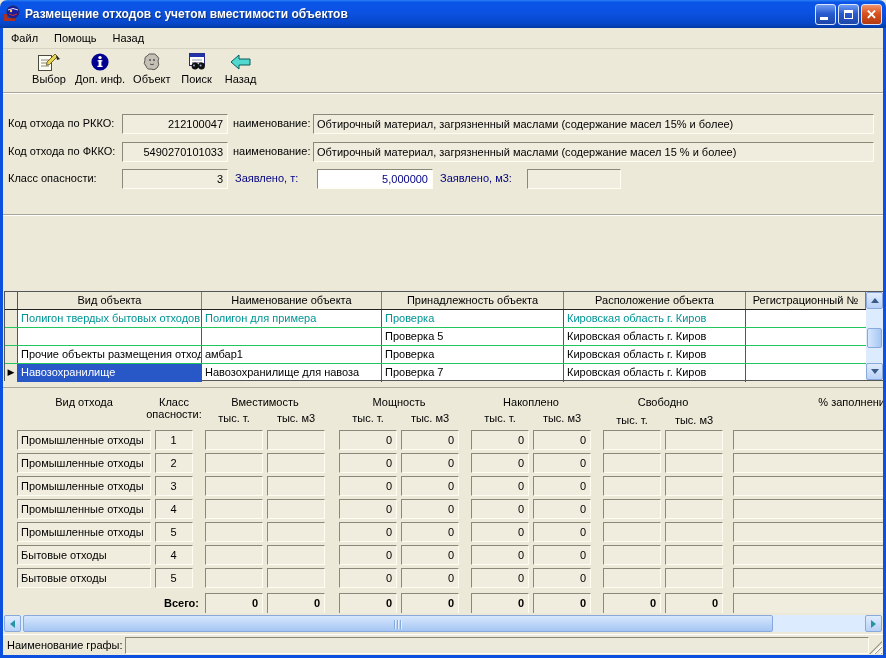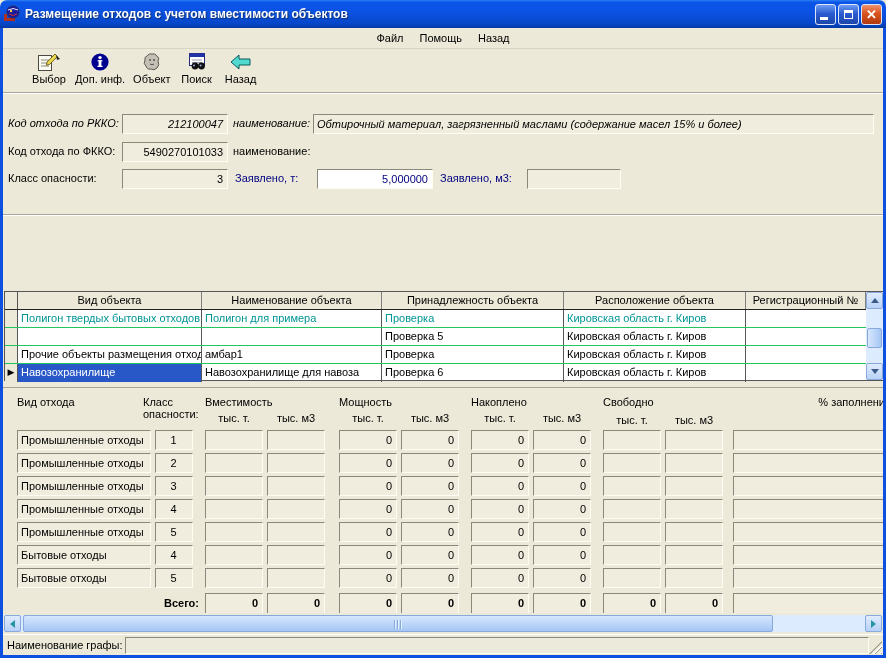--- a/index.html
+++ b/index.html
@@ -19,21 +19,21 @@
   #title-text { color:#fff; font-weight:bold; font-size:12px; margin-left:5px;
     text-shadow:1px 1px 1px #10306e; flex:1; white-space:nowrap; overflow:hidden; }
   .tbtn { width:21px; height:21px; border-radius:3px; border:1px solid #dce6f8; margin-left:2px;
     display:flex; align-items:center; justify-content:center; color:#fff; font-weight:bold;
     background:linear-gradient(180deg,#6f9cf3,#2a5bd0 45%,#1c46a8); position:relative; }
   .tbtn.close { background:linear-gradient(180deg,#f0926f,#d9531e 45%,#b23a10); font-size:13px; }
   .glyph-min { position:absolute; left:4px; bottom:4px; width:8px; height:3px; background:#fff; }
   .glyph-max { width:9px; height:9px; border:1px solid #fff; border-top:3px solid #fff; }
 
   #menubar { position:absolute; left:3px; top:28px; width:880px; height:21px; background:#ece9d8;
-    display:flex; align-items:center; border-bottom:1px solid #d8d4c4;justify-content:center; }
+    display:flex; align-items:center; border-bottom:1px solid #d8d4c4; }
   .menu-item { padding:3px 8px; }
 
   #toolbar { position:absolute; left:3px; top:49px; width:880px; height:43px; display:flex; align-items:flex-start; padding-left:4px;margin-left:20px; }
   .tool-btn { display:flex; flex-direction:column; align-items:center; justify-content:flex-start;
     min-width:44px; padding:2px 4px 0 4px; }
   .tool-btn .ticon { height:21px; display:flex; align-items:center; }
   .tool-btn .tlabel { margin-top:1px; }
   .groove { position:absolute; left:3px; width:880px; height:2px; border-top:1px solid #a9a697; border-bottom:1px solid #fff; }
 
   
@@ -81,21 +81,21 @@
   #vthumb { position:absolute; right:1px; top:36px; width:15px; height:20px;
     background:linear-gradient(90deg,#d7e7fd,#a5c6f3); border:1px solid #89a8dc; border-radius:2px; }
   #hscroll { position:absolute; left:4px; top:615px; width:878px; height:17px; background:#dcebfd; }
   #hthumb { position:absolute; left:19px; top:0; width:750px; height:17px;
     background:linear-gradient(180deg,#d7e7fd,#a5c6f3); border:1px solid #89a8dc; border-radius:2px; }
   .grip { position:absolute; left:50%; top:4px; width:8px; height:9px; margin-left:-4px;
     background:repeating-linear-gradient(90deg,#86a9dc 0 1px,#e6effc 1px 2px,transparent 2px 3px); }
 
   
   #cap-panel { position:absolute; left:3px; top:387px; width:883px; height:226px; background:#ece9d8; border-top:1px solid #a9a697; overflow:hidden; }
-  .chead { position:absolute; top:8px; text-align:left; white-space:nowrap; }
+  .chead { position:absolute; top:8px; text-align:center; white-space:nowrap; }
   .chead.wrap { white-space:normal; line-height:12px; top:8px; }
   .cunit { position:absolute; top:24px; width:58px; text-align:center; white-space:nowrap; }
   #crows { position:absolute; left:0; top:42px; width:100%; }
   .crow { position:relative; height:20px; margin-bottom:3px; }
   .box { position:absolute; top:0; height:20px; background:#f0edde;
     border:1px solid; border-color:#8a887a #fffdf2 #fffdf2 #8a887a; padding:3px 4px 0 3px;
     white-space:nowrap; overflow:hidden; }
   .box.lbl { left:14px; width:134px; }
   .box.cls { left:152px; width:38px; text-align:center; }
   .box.val { width:58px; text-align:right; }
@@ -208,30 +208,31 @@
       <span class="ticon">
         <svg width="24" height="18" viewBox="0 0 24 18">
           <polygon points="2,9 10,2 10,6 21,6 21,12 10,12 10,16" fill="#52d9cf" stroke="#0a5a5a"></polygon>
         </svg>
       </span>
       <span class="tlabel">Назад</span>
     </div>
   </div>
   <div class="groove" style="top:92px"></div>
 
-  <div class="frow" style="top:114px; width:886px;font-style:italic;">
+  <div class="frow" style="top:114px; width:886px;">
     <span class="flabel" style="left:8px">Код отхода по РККО:</span>
     <span class="field right" style="left:122px; width:106px;">212100047</span>
     <span class="flabel" style="left:233px">наименование:</span>
     <span class="field" style="left:313px; width:561px;">Обтирочный материал, загрязненный маслами (содержание масел 15% и более)</span>
   </div>
   <div class="frow" style="top:142px; width:808px;">
     <span class="flabel" style="left:8px">Код отхода по ФККО:</span>
     <span class="field right" style="left:122px; width:106px;">5490270101033</span>
     <span class="flabel" style="left:233px">наименование:</span>
+    <span class="field" style="left:313px; width:561px;">Обтирочный материал, загрязненный маслами (содержание масел 15 % и более)</span>
   </div>
   <div class="frow" style="top:169px; width:886px;">
     <span class="flabel" style="left:8px">Класс опасности:</span>
     <span class="field right" style="left:122px; width:106px;">3</span>
     <span class="flabel navy" style="left:235px">Заявлено, т:</span>
     <span class="field right white" style="left:317px; width:116px;">5,000000</span>
     <span class="flabel navy" style="left:440px">Заявлено,  м3:</span>
     <span class="field" style="left:527px; width:94px;"></span>
   </div>
   <div class="groove" style="top:214px"></div>
@@ -267,21 +268,21 @@
       <div class="gc c1">Прочие объекты размещения отходов</div>
       <div class="gc c2">амбар1</div>
       <div class="gc c3">Проверка</div>
       <div class="gc c4">Кировская область  г. Киров</div>
       <div class="gc c5"></div>
     </div>
     <div class="grow" style="border-bottom:none">
       <div class="gind">▶</div>
       <div class="gc c1 selcell">Навозохранилище</div>
       <div class="gc c2">Навозохранилище для навоза</div>
-      <div class="gc c3">Проверка 6</div>
+      <div class="gc c3">Проверка 7</div>
       <div class="gc c4">Кировская область  г. Киров</div>
       <div class="gc c5"></div>
     </div>
     <div id="vscroll">
       <span class="sb-arrow" style="left:0;top:0;width:17px;height:17px">
           <span class="tri-up"></span>
         </span>
       <span id="vthumb"></span>
       <span class="sb-arrow" style="left:0;bottom:0;width:17px;height:17px">
           <span class="tri-dn"></span>

